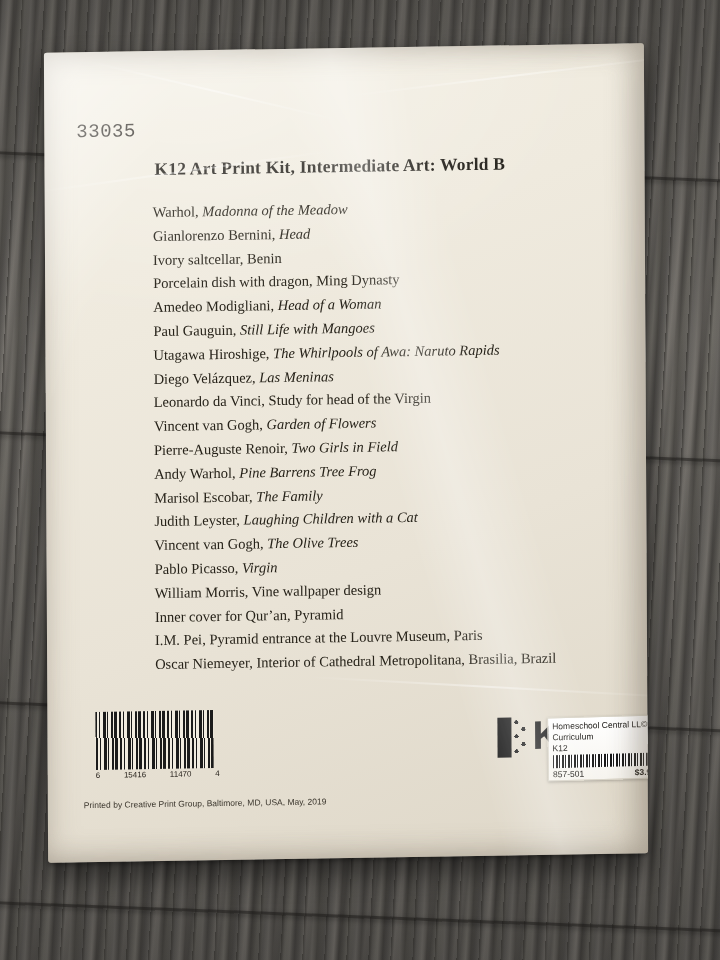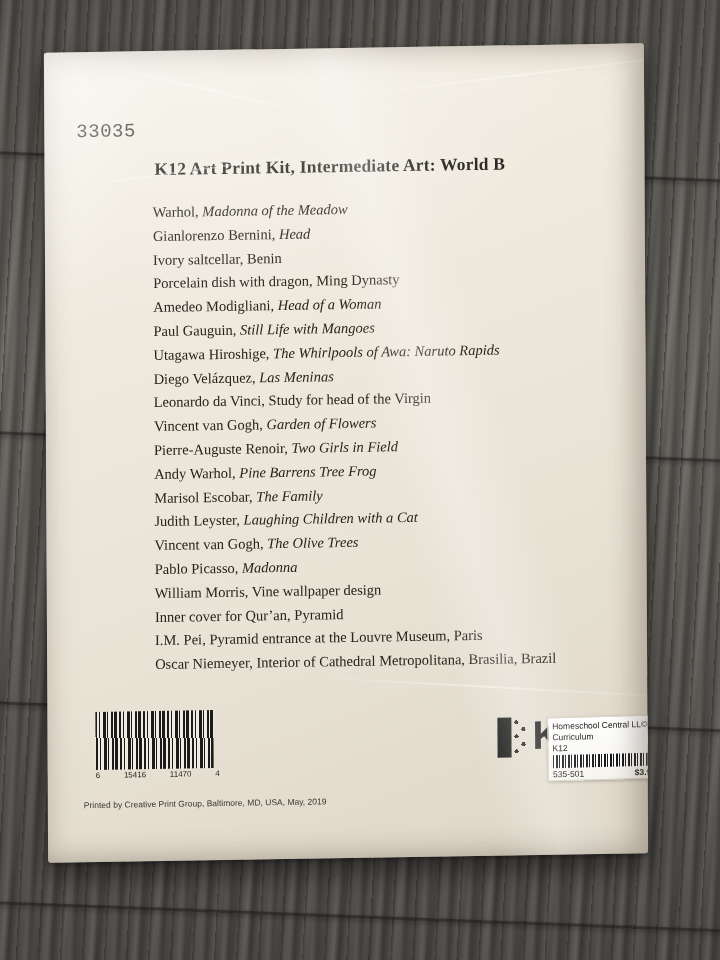--- a/index.html
+++ b/index.html
@@ -279,21 +279,21 @@
           <div class="item"><span class="artist">Paul Gauguin,</span> <span class="work-i">Still Life with Mangoes</span></div>
           <div class="item"><span class="artist">Utagawa Hiroshige,</span> <span class="work-i">The Whirlpools of Awa: Naruto Rapids</span></div>
           <div class="item"><span class="artist">Diego Velázquez,</span> <span class="work-i">Las Meninas</span></div>
           <div class="item"><span class="artist">Leonardo da Vinci,</span> <span class="work-n">Study for head of the Virgin</span></div>
           <div class="item"><span class="artist">Vincent van Gogh,</span> <span class="work-i">Garden of Flowers</span></div>
           <div class="item"><span class="artist">Pierre-Auguste Renoir,</span> <span class="work-i">Two Girls in Field</span></div>
           <div class="item"><span class="artist">Andy Warhol,</span> <span class="work-i">Pine Barrens Tree Frog</span></div>
           <div class="item"><span class="artist">Marisol Escobar,</span> <span class="work-i">The Family</span></div>
           <div class="item"><span class="artist">Judith Leyster,</span> <span class="work-i">Laughing Children with a Cat</span></div>
           <div class="item"><span class="artist">Vincent van Gogh,</span> <span class="work-i">The Olive Trees</span></div>
-          <div class="item"><span class="artist">Pablo Picasso,</span> <span class="work-i">Madonna</span></div>
+          <div class="item"><span class="artist">Pablo Picasso,</span> <span class="work-i">Virgin</span></div>
           <div class="item"><span class="artist">William Morris,</span> <span class="work-n">Vine wallpaper design</span></div>
           <div class="item"><span class="artist">Inner cover for Qur’an,</span> <span class="work-n">Pyramid</span></div>
           <div class="item"><span class="artist">I.M. Pei,</span> <span class="work-n">Pyramid entrance at the Louvre Museum, Paris</span></div>
           <div class="item"><span class="artist">Oscar Niemeyer,</span> <span class="work-n">Interior of Cathedral Metropolitana, Brasilia, Brazil</span></div>
         </div>
 
       <div class="barcode-wrap">
         <div class="barcode"></div>
         <div class="barcode-digits">
           <span>6</span>
@@ -309,21 +309,21 @@
         <div class="k12-mark"></div>
         <div class="k12-text">K</div>
       </div>
 
       <div class="sticker">
         <div class="s-line1">Homeschool Central LL©®</div>
         <div class="s-line2">Curriculum</div>
         <div class="s-line3">K12</div>
         <div class="s-bar"></div>
         <div class="s-foot">
-          <span>535-501</span>
+          <span>857-501</span>
           <span class="s-price">$3.99</span>
         </div>
       </div>
 
     </div>
 
     <div class="edge-shadow"></div>
     <div class="crease" style="left:-10px; top:120px; width:300px; transform: rotate(-7deg);"></div>
     <div class="crease" style="left:40px; top:40px; width:260px; transform: rotate(14deg);"></div>
     <div class="crease" style="left:300px; top:30px; width:330px; transform: rotate(-6deg);"></div>

